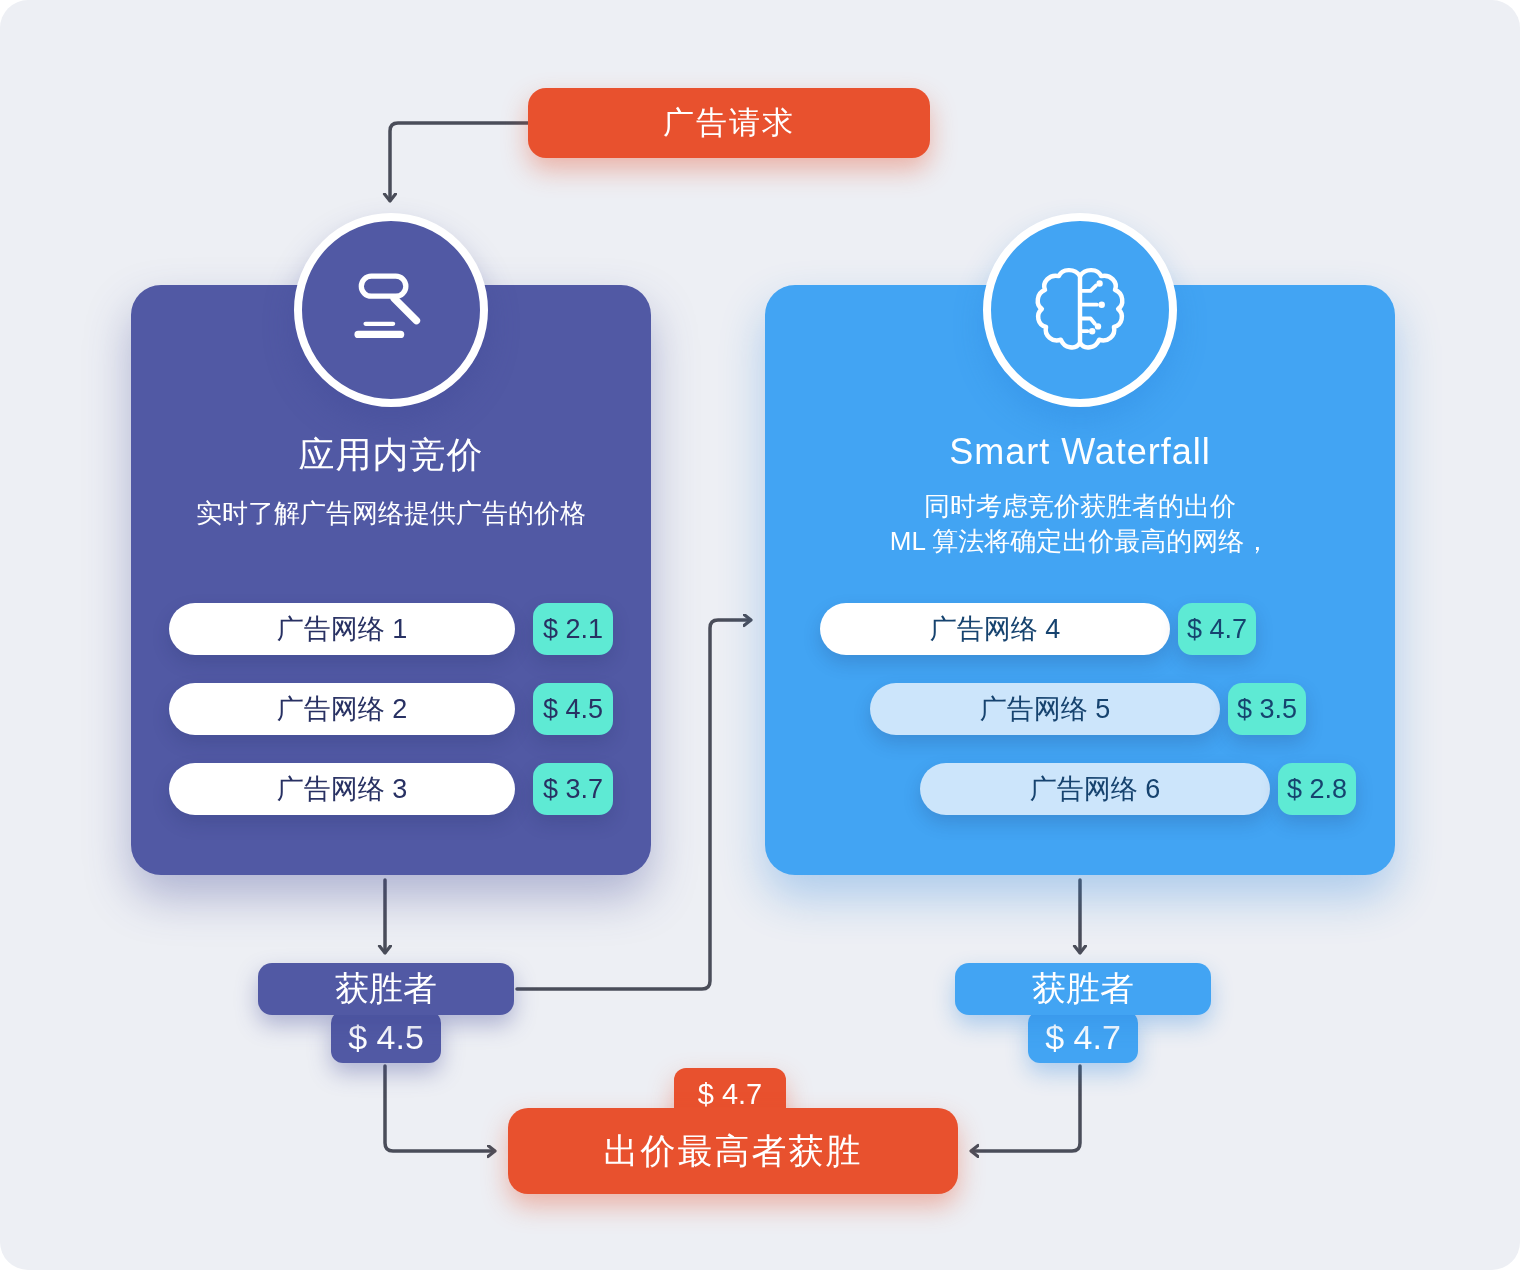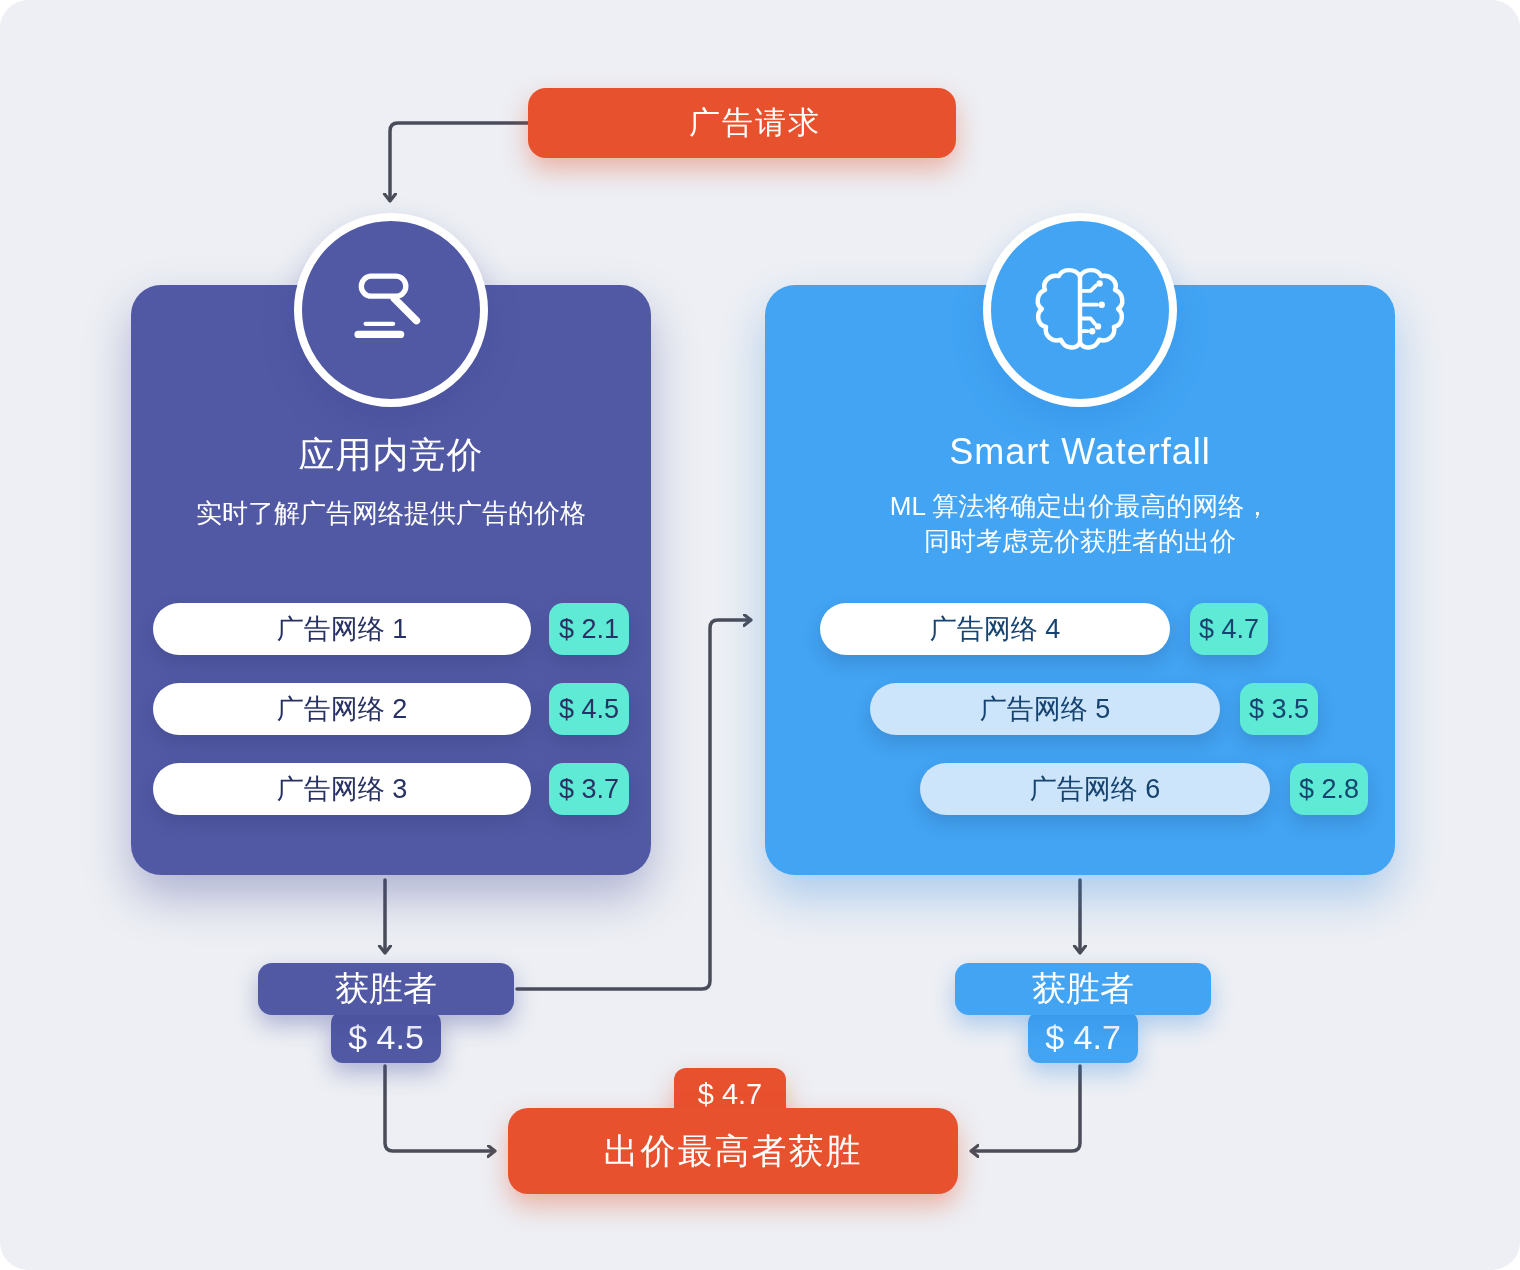--- a/index.html
+++ b/index.html
@@ -47,21 +47,20 @@
     justify-content: center;
     box-shadow: 0 12px 26px rgba(232, 81, 46, 0.38);
   }
   .ad-request {
     left: 528px; top: 88px;
     width: 402px; height: 70px;
     border-radius: 18px;
     font-size: 31px;
     font-weight: 500;
     letter-spacing: 2px;
-    padding-left: 26px;
   }
   .result-badge {
     left: 674px; top: 1068px;
     width: 112px; height: 52px;
     border-radius: 12px;
     font-size: 29px;
     font-weight: 500;
     z-index: 1;
   }
   .result-pill {
@@ -142,25 +141,25 @@
     display: flex;
     flex-direction: column;
     gap: 28px;
   }
   .net-row {
     display: flex;
     gap: 18px;
     height: 52px;
     align-items: stretch;
   }
-  .panel.left .net-rows { padding: 0 22px; }
+  .panel.left .net-rows { padding: 0 38px; }
   .panel.left .net-pill { flex: 1; }
   .panel.left .price-chip { width: 80px; }
 
-  .panel.right .net-row { gap: 20px; }
+  .panel.right .net-row { gap: 8px; }
   .panel.right .net-pill { width: 350px; }
   .panel.right .price-chip { width: 78px; }
   .panel.right .net-row.stagger-0 { margin-left: 55px; }
   .panel.right .net-row.stagger-1 { margin-left: 105px; }
   .panel.right .net-row.stagger-2 { margin-left: 155px; }
 
   .net-pill {
     background: #ffffff;
     border-radius: 26px;
     color: var(--text-dark, #283163);
@@ -284,22 +283,22 @@
         <path class="icon-stroke" stroke-width="3.6" d="M50,45 L66,45"></path>
         <circle cx="70.5" cy="45" r="3" fill="#ffffff" stroke="none"></circle>
         <path class="icon-stroke" stroke-width="3.6" d="M50,58 L60,58 L64,63"></path>
         <circle cx="67" cy="65.5" r="3" fill="#ffffff" stroke="none"></circle>
         <path class="icon-stroke" stroke-width="3.6" d="M50,70 L57,70"></path>
         <circle cx="61.5" cy="70" r="3" fill="#ffffff" stroke="none"></circle>
       </svg>
     </div>
     <h2 class="panel-title">Smart Waterfall</h2>
     <p class="panel-sub">
+      <span>同时考虑竞价获胜者的出价</span>
       <span>ML 算法将确定出价最高的网络，</span>
-      <span>同时考虑竞价获胜者的出价</span>
     </p>
 
     <div class="net-rows">
       <div class="net-row stagger-0">
         <div class="net-pill">广告网络 4</div>
         <div class="price-chip">$ 4.7</div>
       </div>
       <div class="net-row stagger-1">
         <div class="net-pill tint">广告网络 5</div>
         <div class="price-chip">$ 3.5</div>

